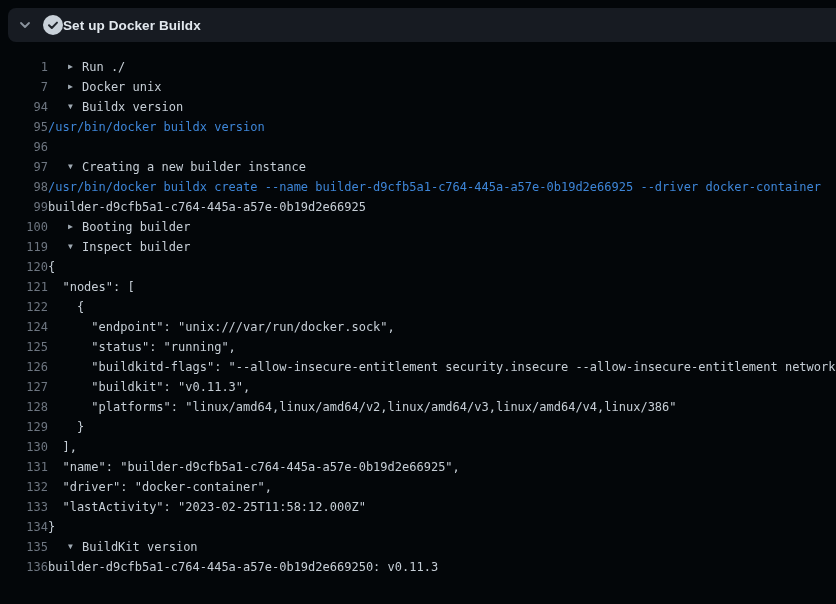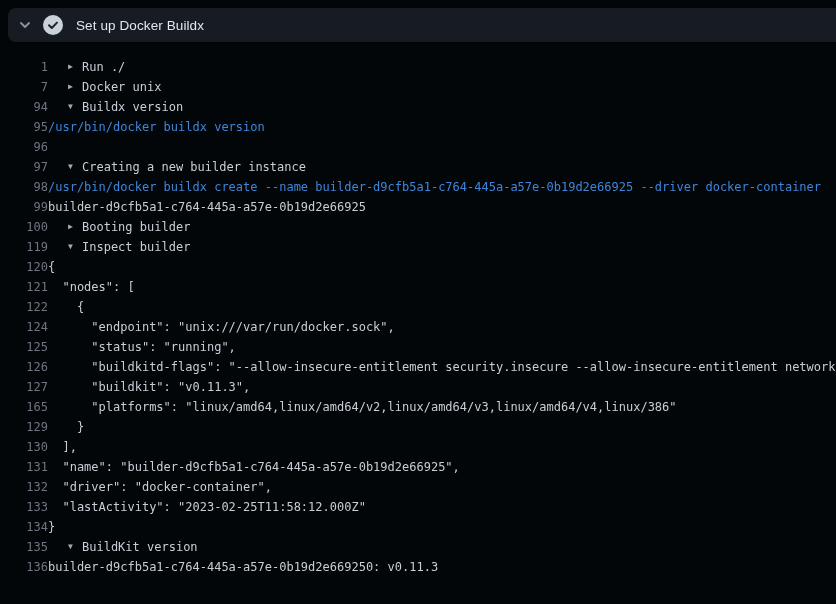--- a/index.html
+++ b/index.html
@@ -24,24 +24,23 @@
     width: 22px; height: 22px;
     display: flex; align-items: center; justify-content: center;
     flex: 0 0 auto;
   }
   .check-badge {
     width: 20px; height: 20px;
     margin-left: 7px;
     flex: 0 0 auto;
   }
   .step-title {
-    margin-left: 13px;
     font-family: "Liberation Sans", "DejaVu Sans", sans-serif;
     font-size: 13.5px;
-    font-weight: 400;
+    font-weight: 700;
     color: #e2e8ee;
     letter-spacing: .1px;
   }
   
   .log {
     position: absolute;
     left: 0; top: 43px; right: 0; bottom: 0;
     padding-top: 14px;
     overflow: hidden;
   }
@@ -107,21 +106,21 @@
     <div class="line"><span class="num">99</span><span class="txt">builder-d9cfb5a1-c764-445a-a57e-0b19d2e66925</span></div>
     <div class="line"><span class="num">100</span><span class="group-content"><span class="arrow">▶</span><span>Booting builder</span></span></div>
     <div class="line"><span class="num">119</span><span class="group-content"><span class="arrow">▼</span><span>Inspect builder</span></span></div>
     <div class="line"><span class="num">120</span><span class="txt">{</span></div>
     <div class="line"><span class="num">121</span><span class="txt">  "nodes": [</span></div>
     <div class="line"><span class="num">122</span><span class="txt">    {</span></div>
     <div class="line"><span class="num">124</span><span class="txt">      "endpoint": "unix:///var/run/docker.sock",</span></div>
     <div class="line"><span class="num">125</span><span class="txt">      "status": "running",</span></div>
     <div class="line"><span class="num">126</span><span class="txt">      "buildkitd-flags": "--allow-insecure-entitlement security.insecure --allow-insecure-entitlement network.host",</span></div>
     <div class="line"><span class="num">127</span><span class="txt">      "buildkit": "v0.11.3",</span></div>
-    <div class="line"><span class="num">165</span><span class="txt">      "platforms": "linux/amd64,linux/amd64/v2,linux/amd64/v3,linux/amd64/v4,linux/386"</span></div>
+    <div class="line"><span class="num">128</span><span class="txt">      "platforms": "linux/amd64,linux/amd64/v2,linux/amd64/v3,linux/amd64/v4,linux/386"</span></div>
     <div class="line"><span class="num">129</span><span class="txt">    }</span></div>
     <div class="line"><span class="num">130</span><span class="txt">  ],</span></div>
     <div class="line"><span class="num">131</span><span class="txt">  "name": "builder-d9cfb5a1-c764-445a-a57e-0b19d2e66925",</span></div>
     <div class="line"><span class="num">132</span><span class="txt">  "driver": "docker-container",</span></div>
     <div class="line"><span class="num">133</span><span class="txt">  "lastActivity": "2023-02-25T11:58:12.000Z"</span></div>
     <div class="line"><span class="num">134</span><span class="txt">}</span></div>
     <div class="line"><span class="num">135</span><span class="group-content"><span class="arrow">▼</span><span>BuildKit version</span></span></div>
     <div class="line"><span class="num">136</span><span class="txt">builder-d9cfb5a1-c764-445a-a57e-0b19d2e669250: v0.11.3</span></div>
   </div>
 

